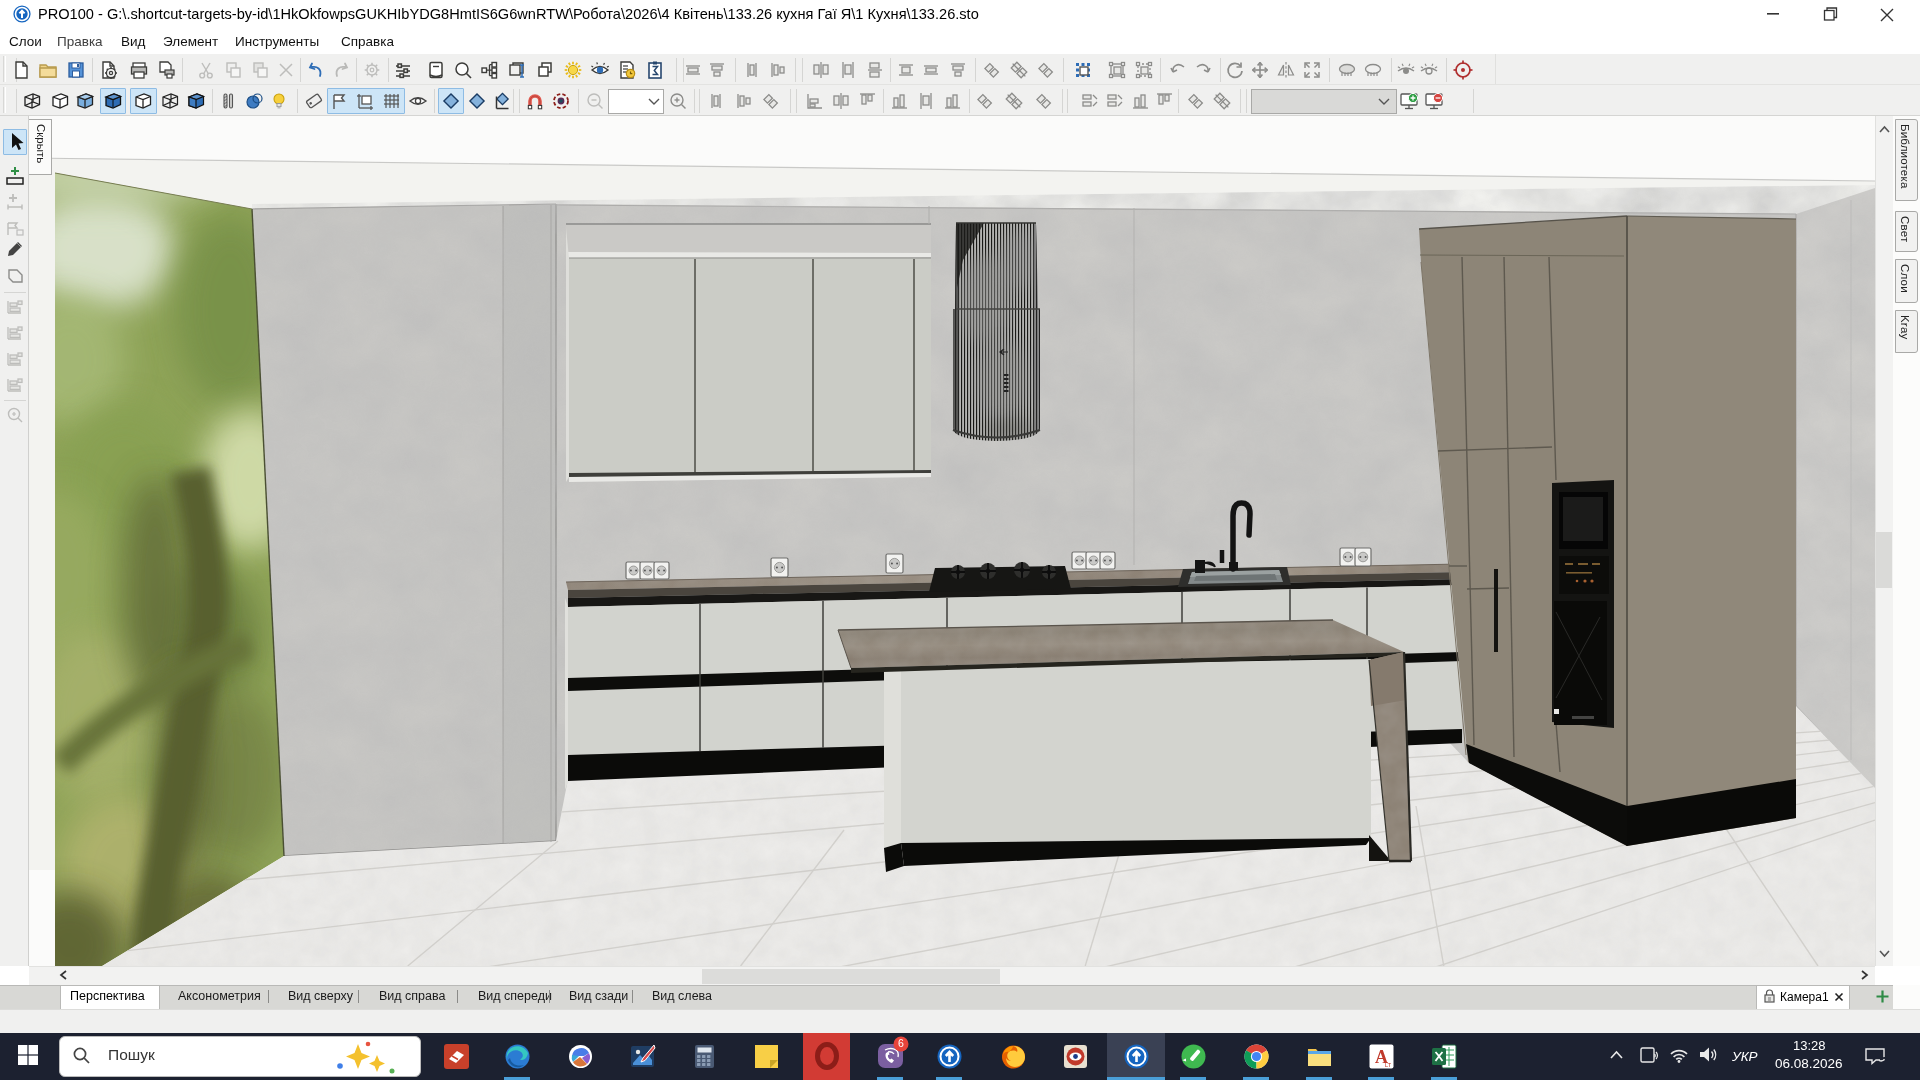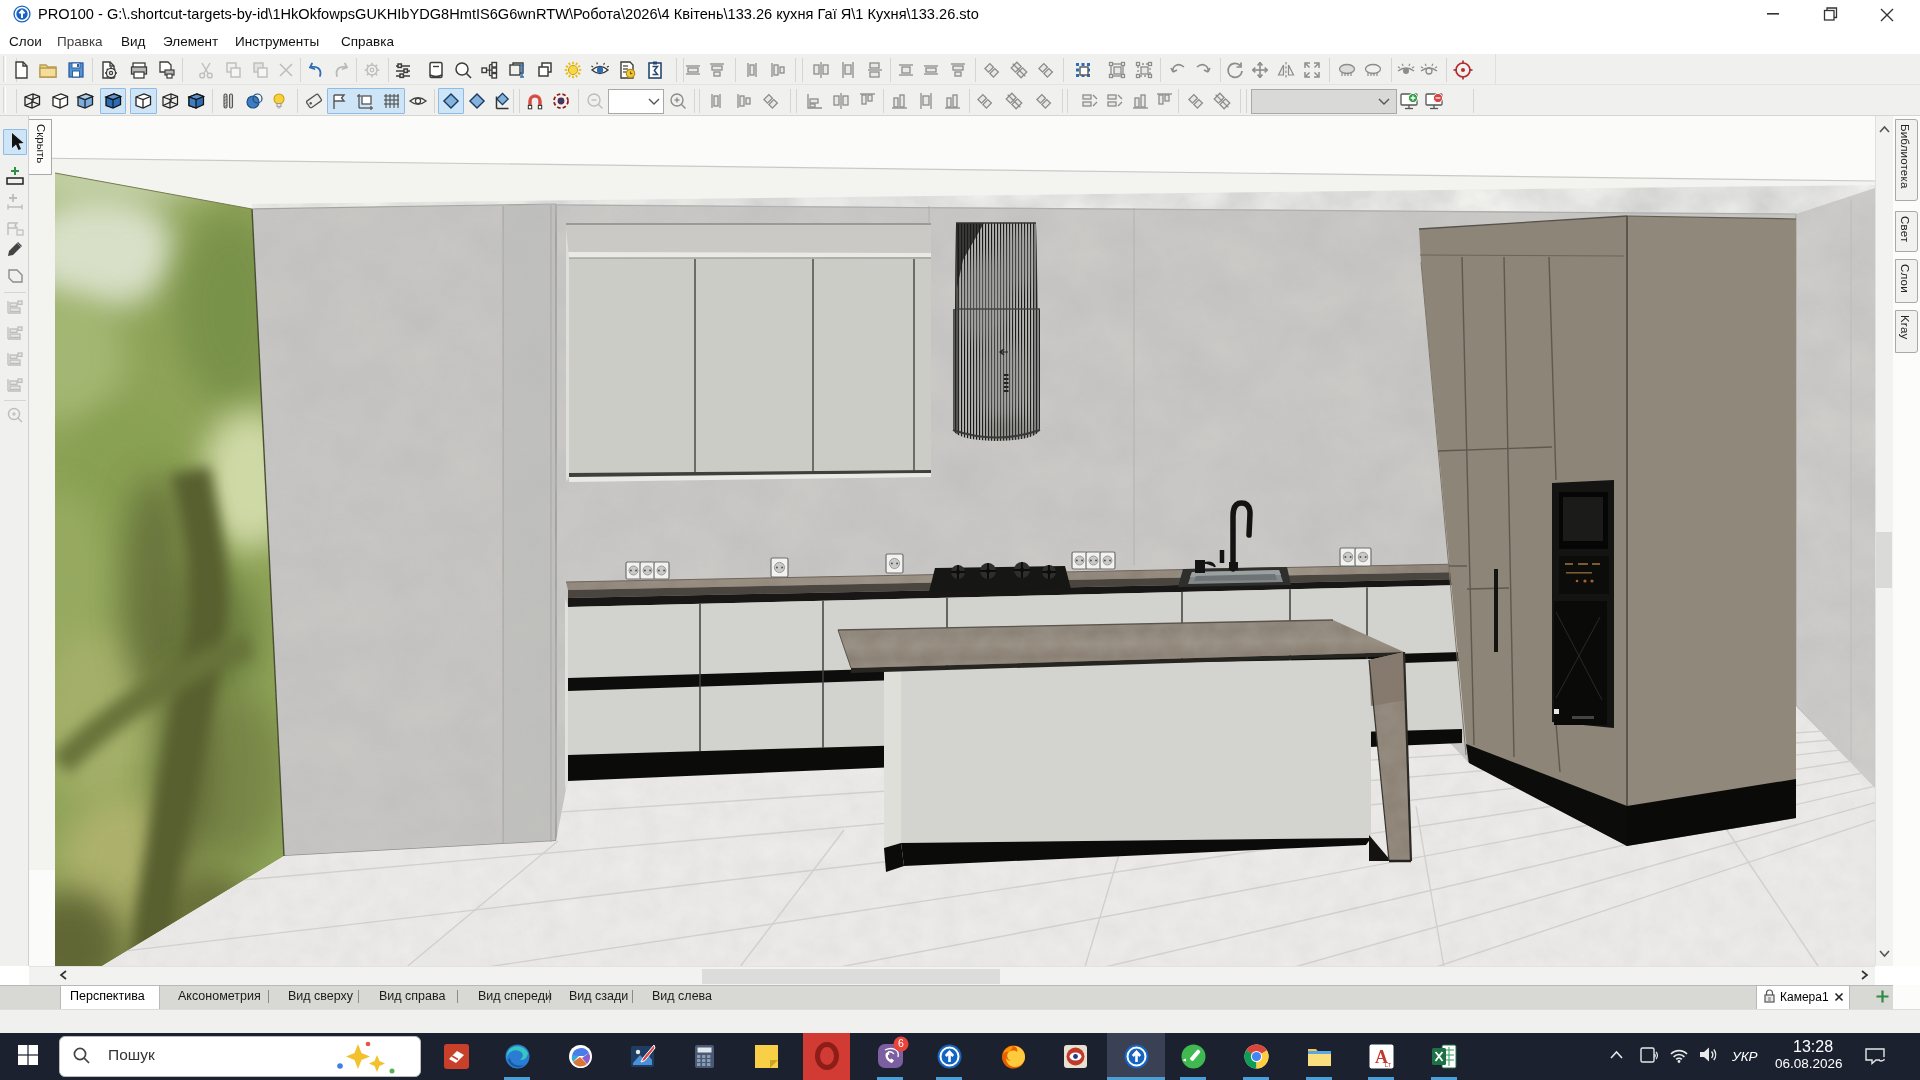--- a/index.html
+++ b/index.html
@@ -1324,18 +1324,18 @@
   </svg>
 <svg class="abs" style="left:1669px;top:1046px;" width="20" height="17" viewBox="0 0 20 17">
     <path d="M2 8 a11 11 0 0 1 16 0 M4.6 10.8 a7.5 7.5 0 0 1 10.8 0 M7.2 13.4 a4 4 0 0 1 5.6 0" fill="none" stroke="#e8e8e8" stroke-width="1.7"></path>
     <circle cx="10" cy="15.5" r="1.4" fill="#e8e8e8"></circle>
   </svg>
 <svg class="abs" style="left:1698px;top:1046px;" width="20" height="17" viewBox="0 0 20 17">
     <path d="M2 6 h4 l5 -4.5 v14 L6 11 H2 Z" fill="#e8e8e8"></path>
     <path d="M13.5 5.5 a5 5 0 0 1 0 6.5 M15.8 3.5 a8.5 8.5 0 0 1 0 10.5" fill="none" stroke="#e8e8e8" stroke-width="1.4"></path>
   </svg>
 <div class="abs" style="left:1732px;top:1049px;font-size:13.5px;color:#fff;white-space:nowrap;font-style:italic;">УКР</div>
-<div class="abs" style="left:1793px;top:1038px;font-size:16px;color:#fff;white-space:nowrap;">13:28</div>
+<div class="abs" style="left:1793px;top:1038px;font-size:13px;color:#fff;white-space:nowrap;">13:28</div>
 <div class="abs" style="left:1775px;top:1056px;font-size:13.5px;color:#fff;white-space:nowrap;">06.08.2026</div>
 <svg class="abs" style="left:1864px;top:1046px;" width="24" height="19" viewBox="0 0 24 19">
     <path d="M2 3 h18 v11 h-8 l-4 3.5 v-3.5 h-6 Z" fill="none" stroke="#e8e8e8" stroke-width="1.4"></path>
     <path d="M16 13 l5 0 0 -2" fill="#1c2130" stroke="#1c2130" stroke-width="3"></path>
     <path d="M15 14.5 q3.5 1.5 5.5 -1.5" fill="none" stroke="#e8e8e8" stroke-width="1.3"></path>
   </svg>
 </body></html>

